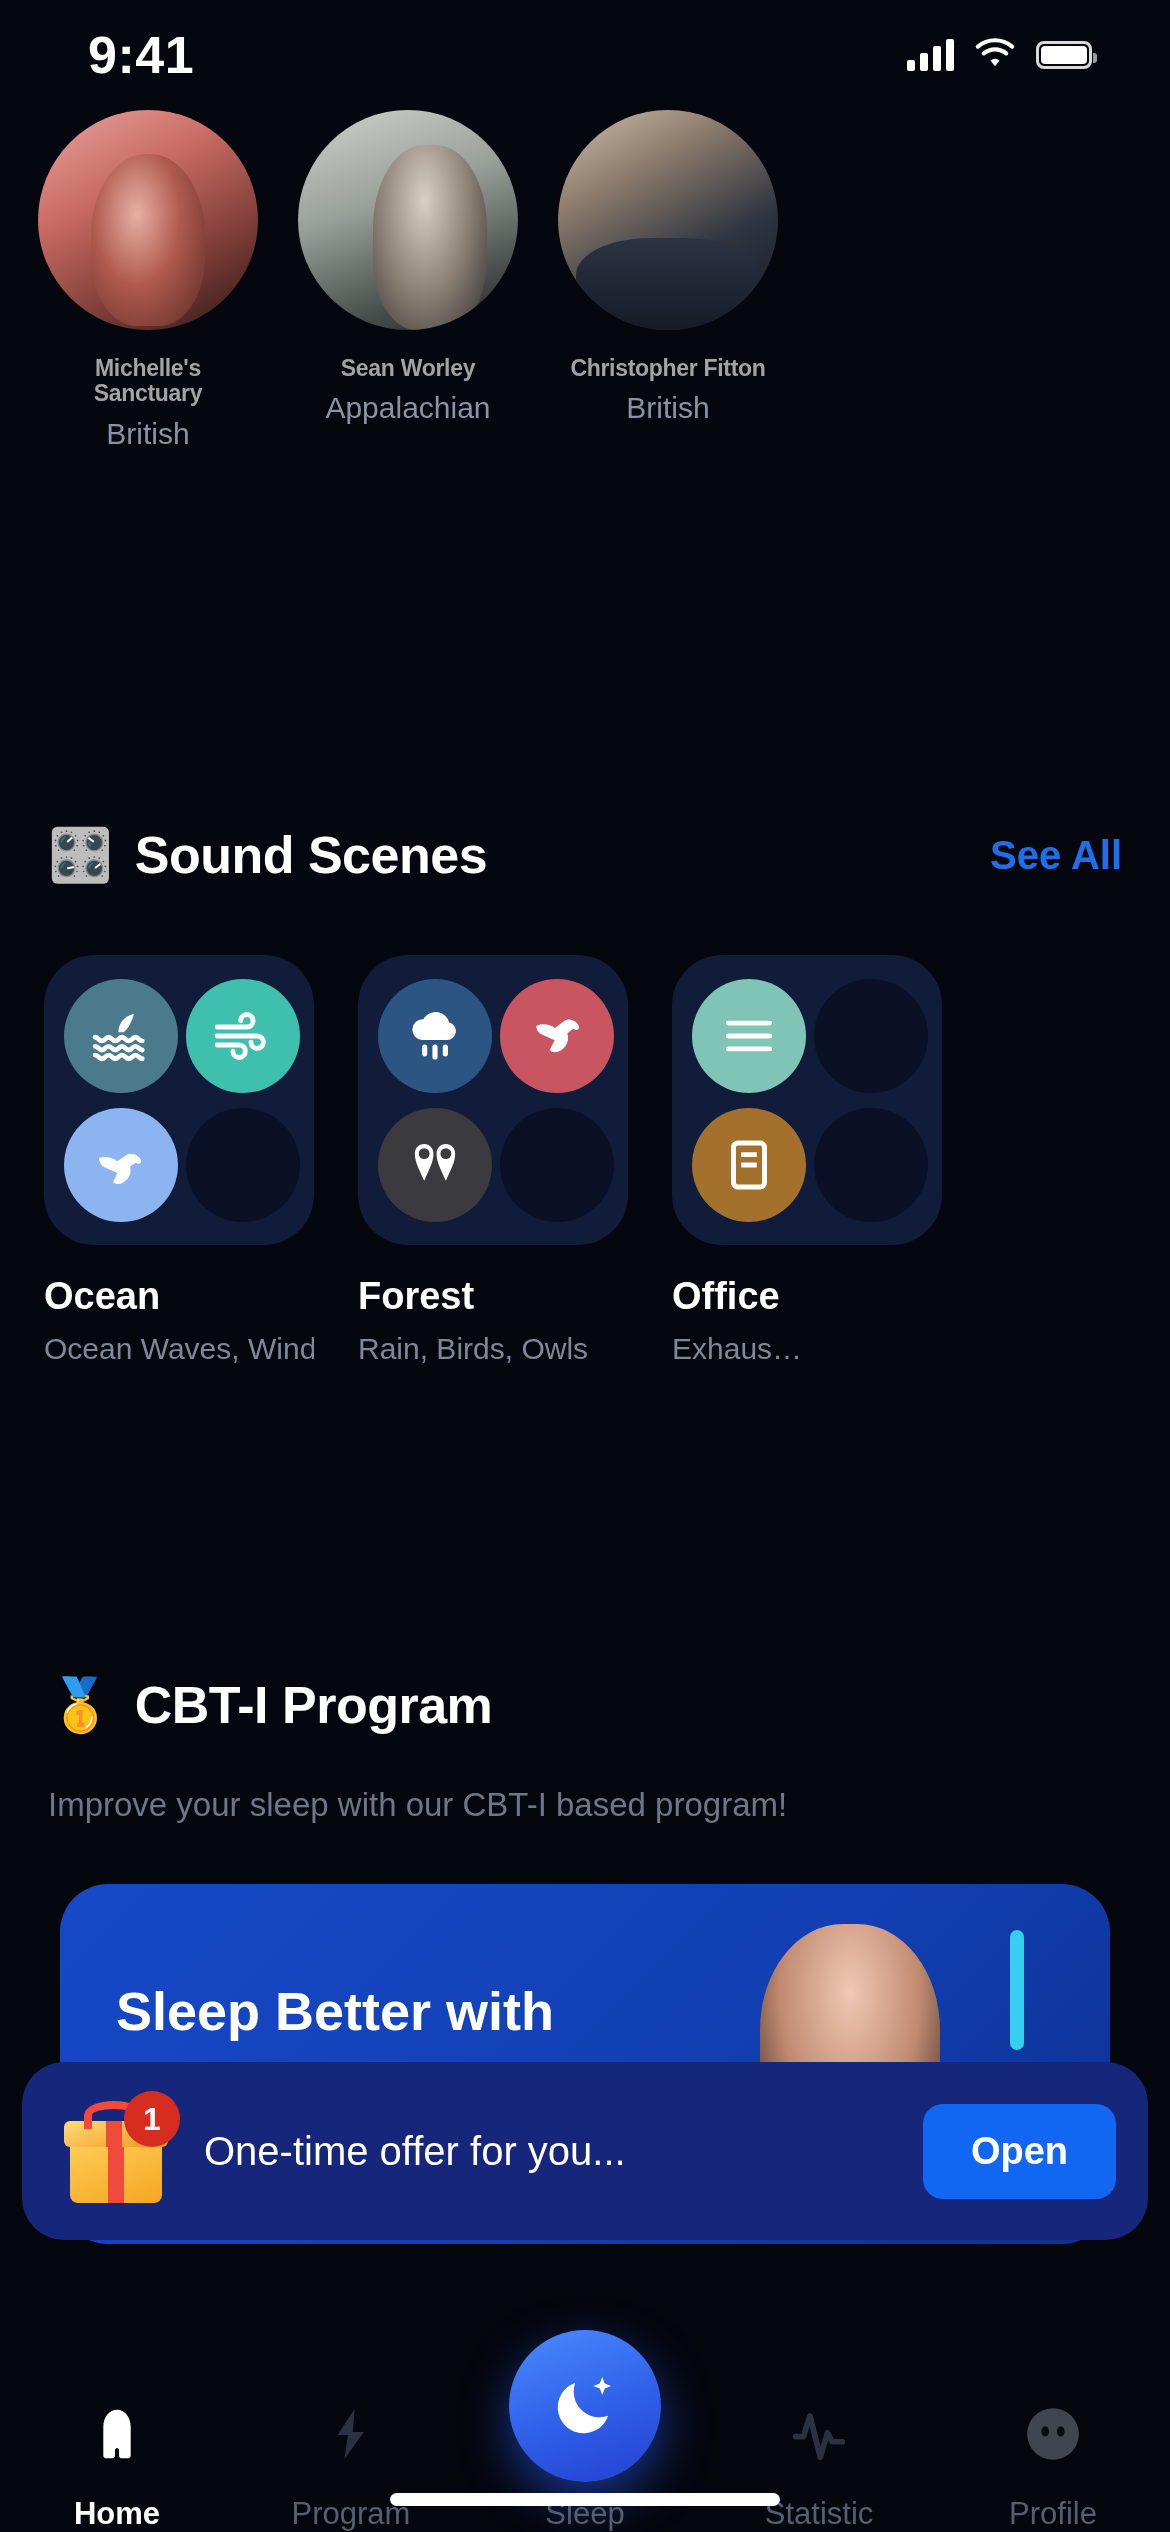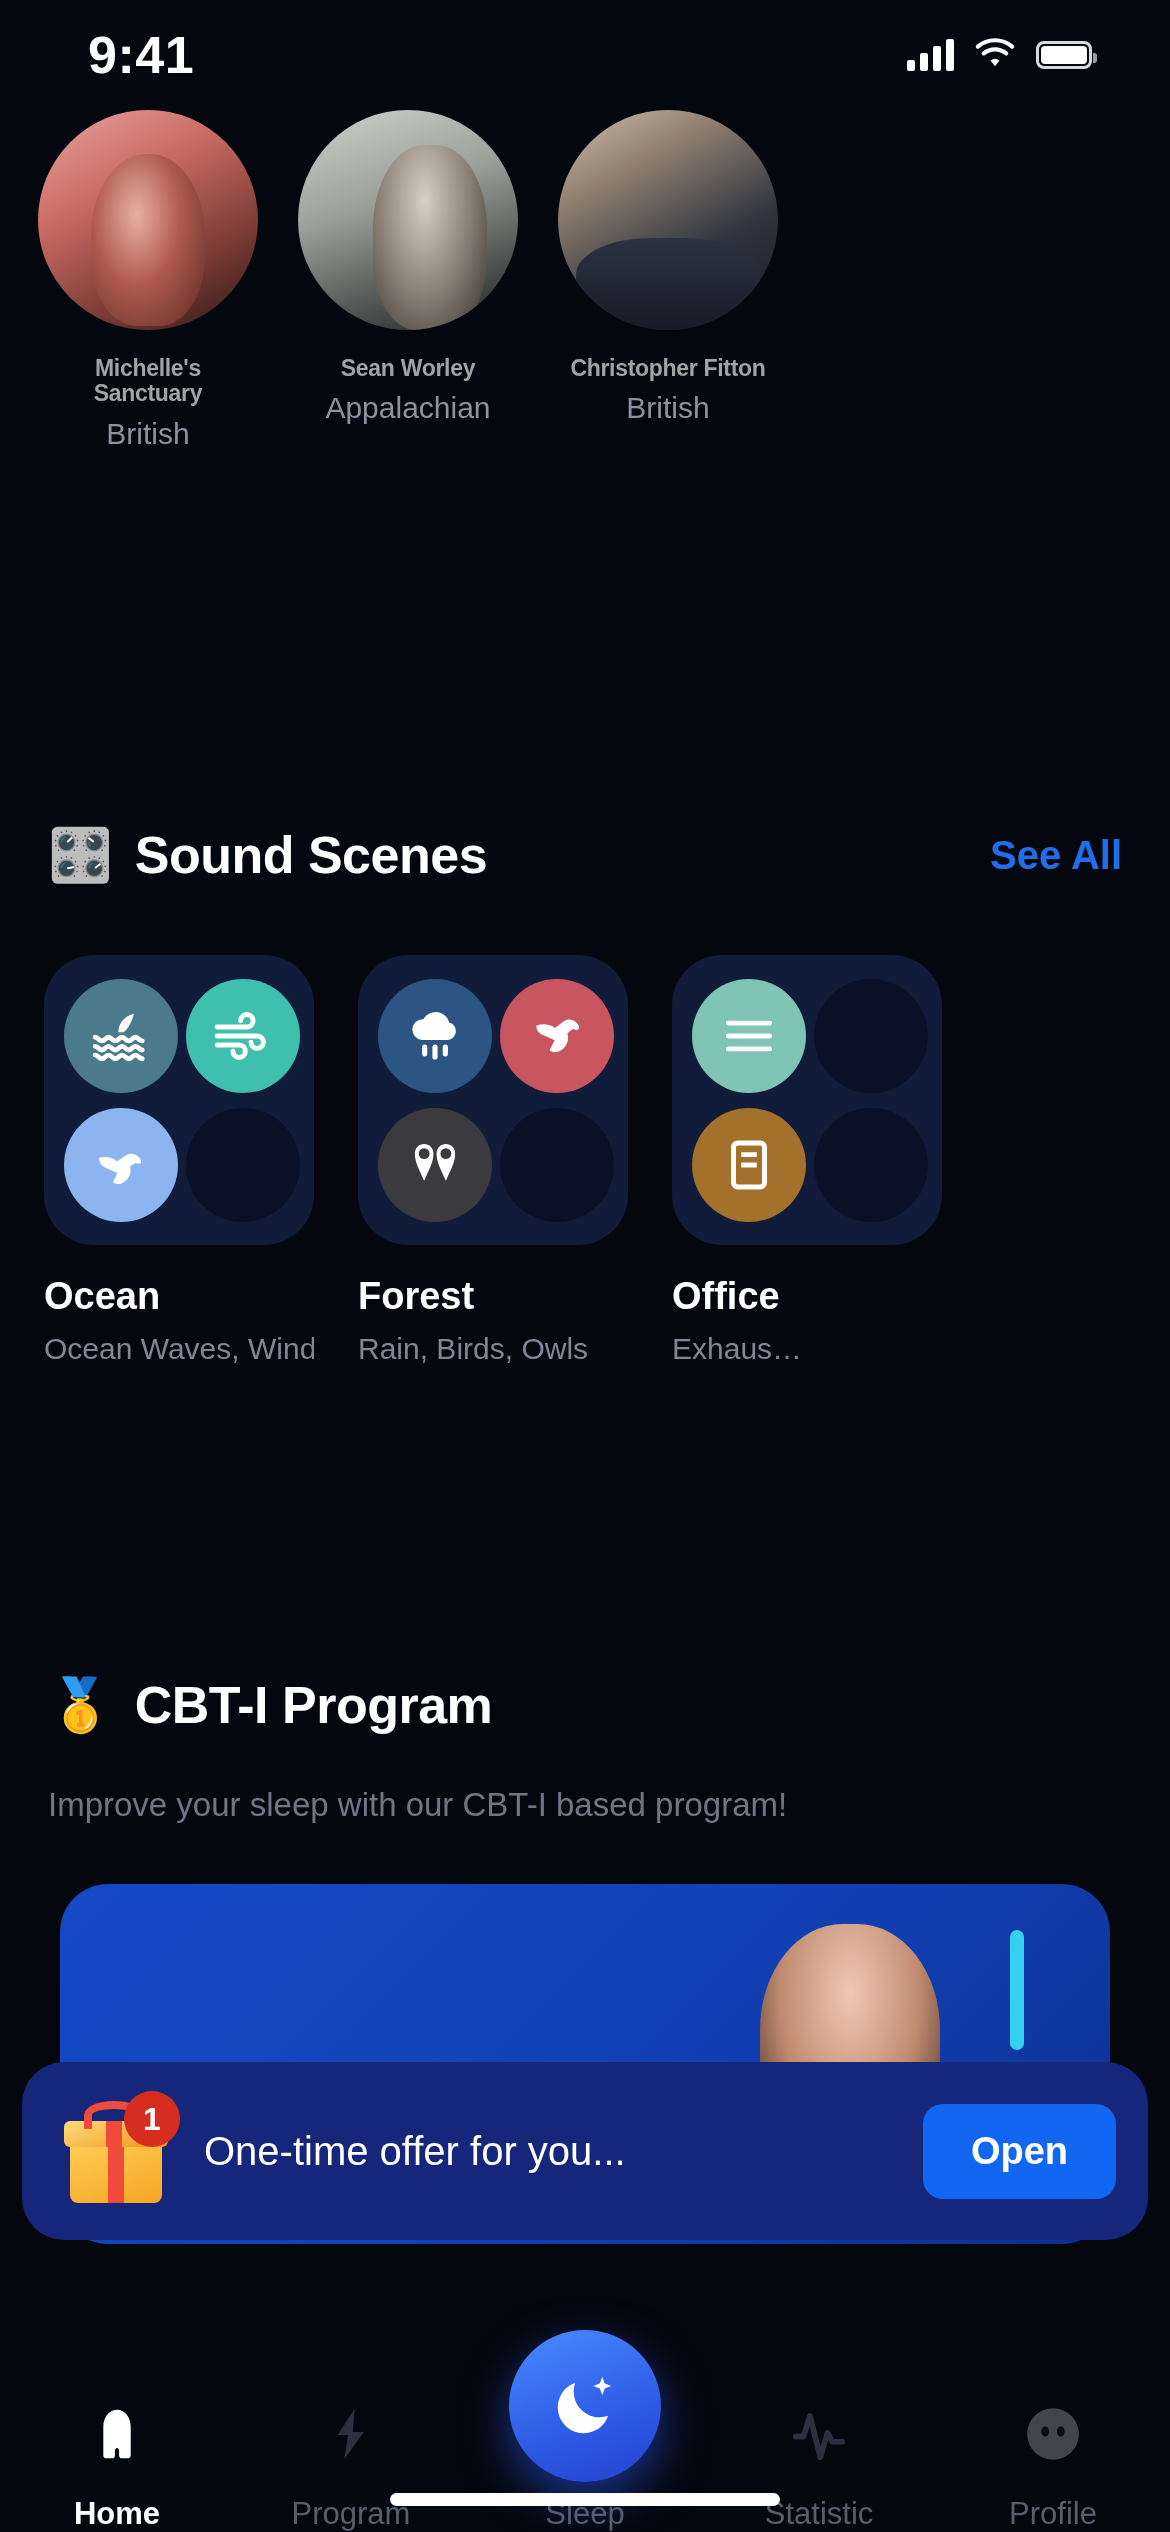--- a/index.html
+++ b/index.html
@@ -327,20 +327,21 @@
     </div>
   </div>
 
   <div class="section-head" style="top:1650px; height:110px;">
     <span class="section-emoji">🥇</span>
     <span class="section-title">CBT-I Program</span>
   </div>
   <div class="cbt-sub" style="top:1786px;">Improve your sleep with our CBT-I based program!</div>
 
   <div class="promo-card">
+    <div class="promo-title">Sleep Better with</div>
     <div class="promo-note">by joining the program</div>
   </div>
 
   <div class="offer">
     <div class="gift">
       <div class="gift-box"></div>
       <div class="gift-lid"></div>
       <div class="gift-bow"></div>
       <div class="gift-badge">1</div>
     </div>

